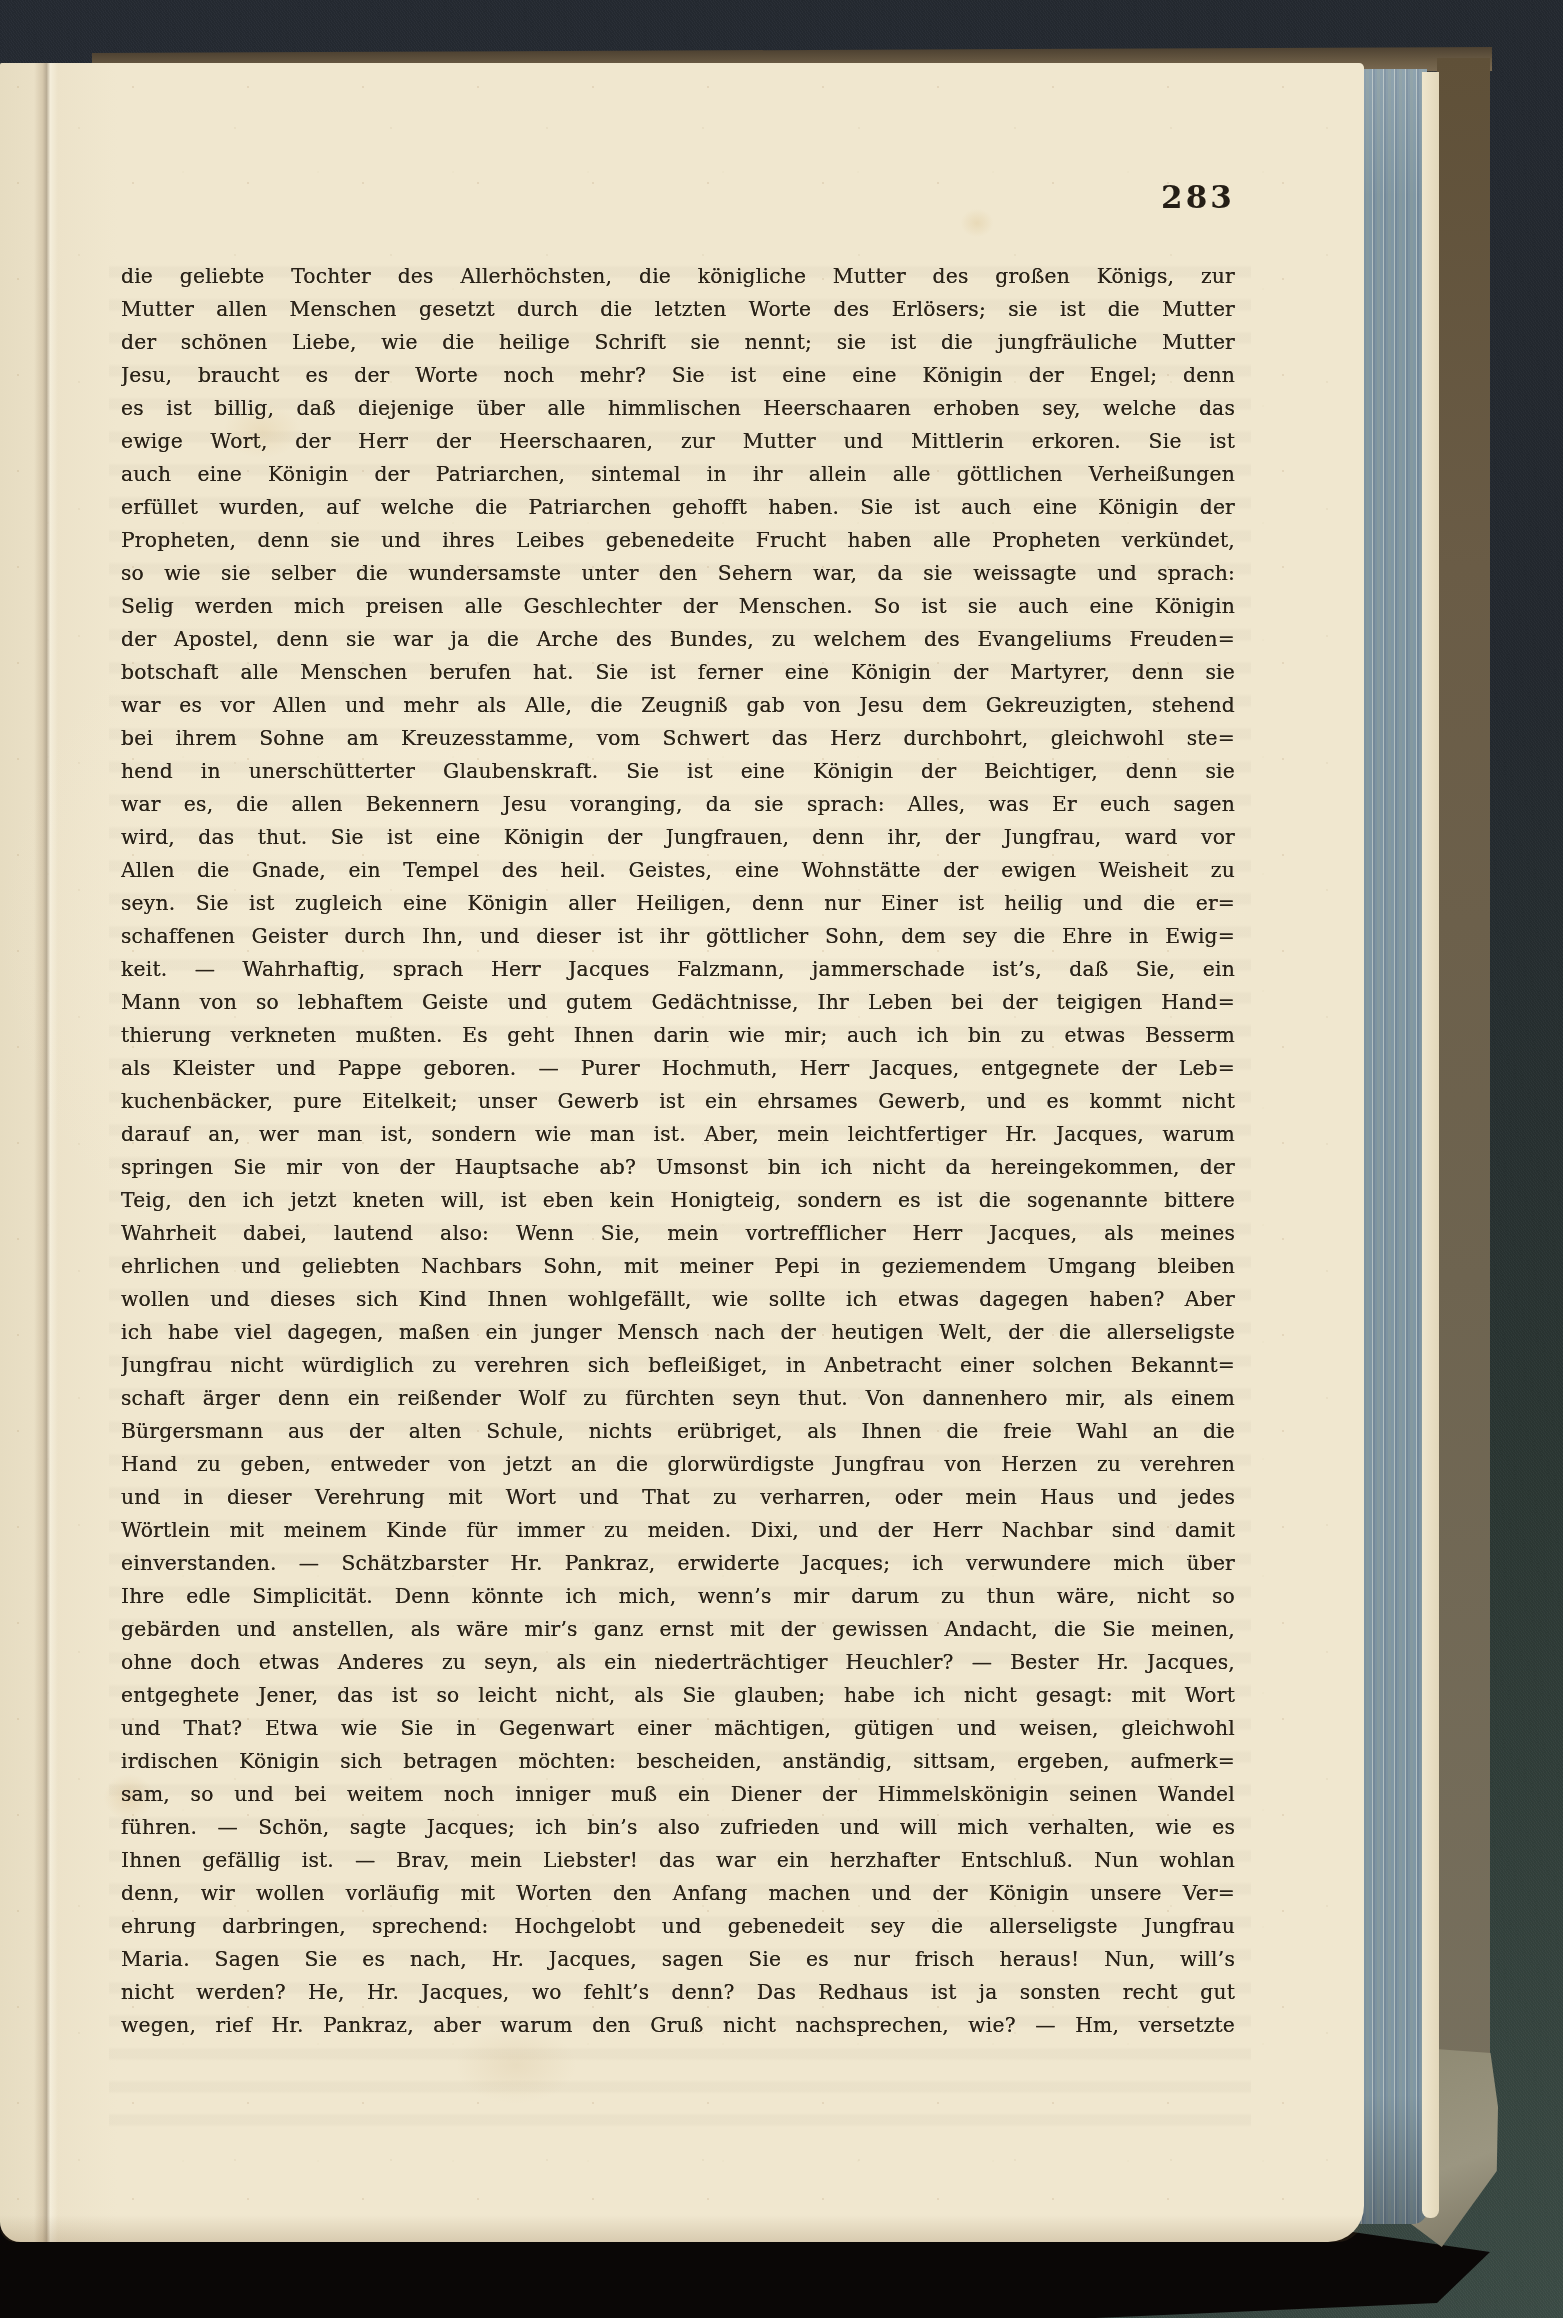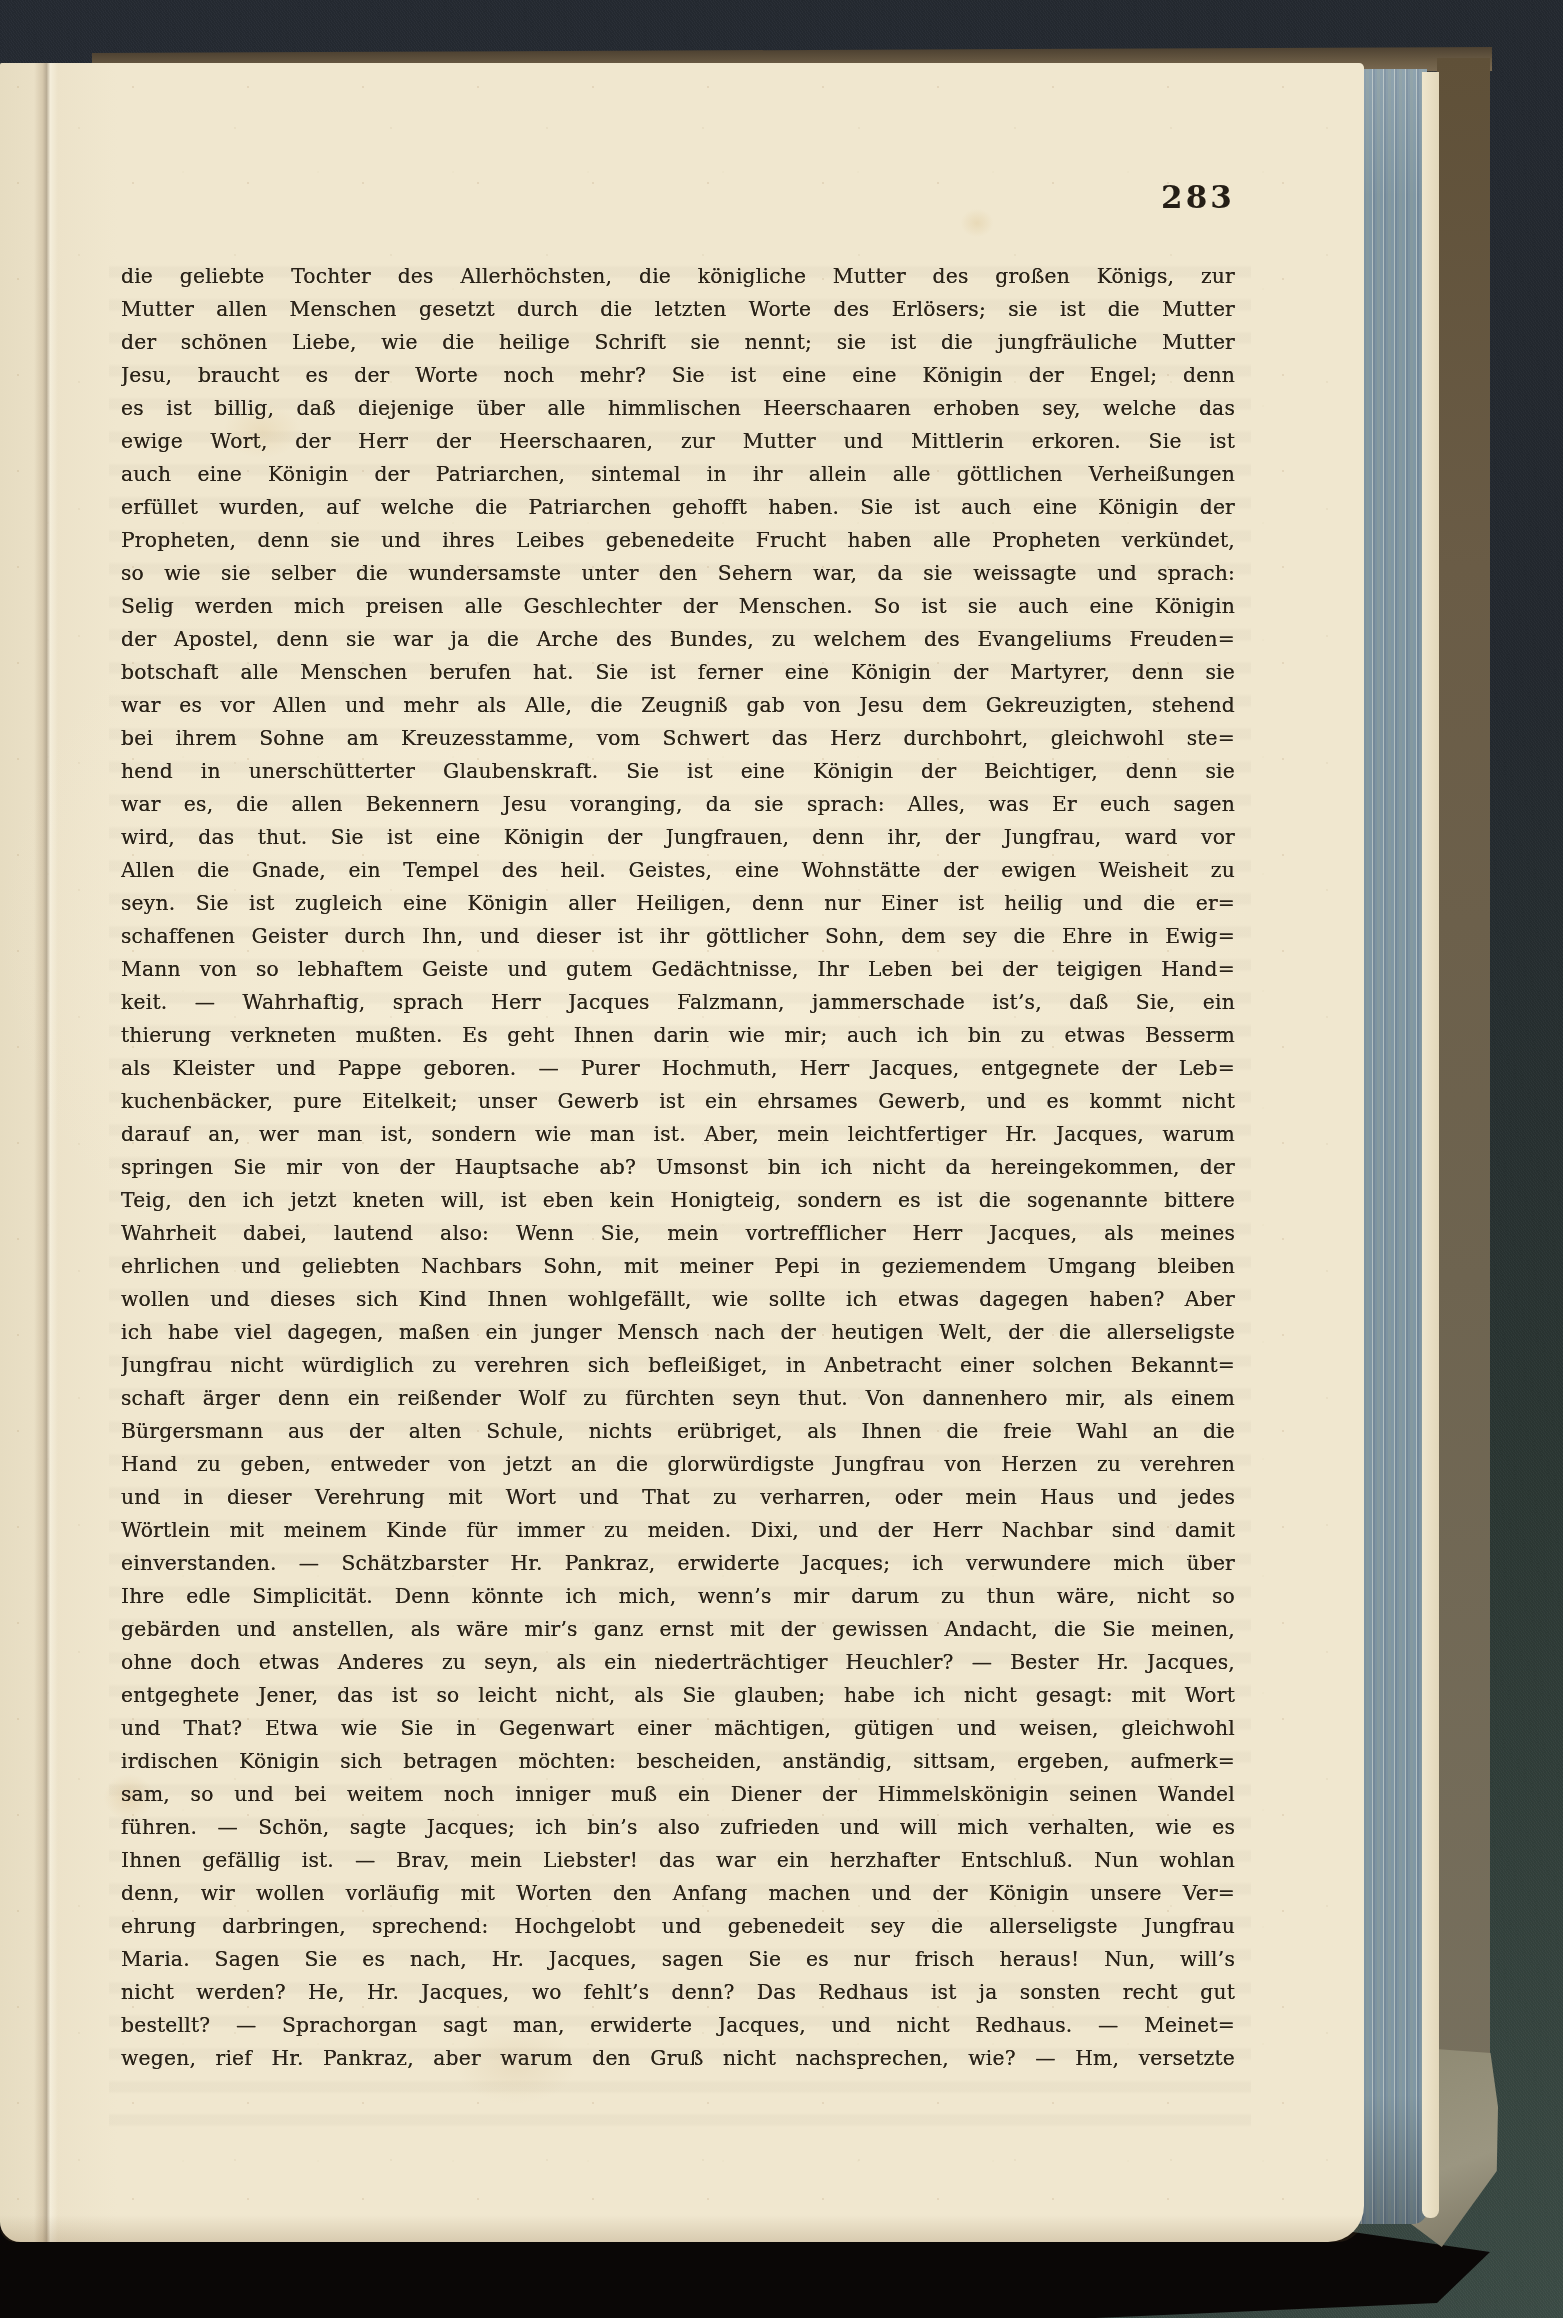--- a/index.html
+++ b/index.html
@@ -109,22 +109,22 @@
         <div class="line">der Apostel, denn sie war ja die Arche des Bundes, zu welchem des Evangeliums Freuden=</div>
         <div class="line">botschaft alle Menschen berufen hat. Sie ist ferner eine Königin der Martyrer, denn sie</div>
         <div class="line">war es vor Allen und mehr als Alle, die Zeugniß gab von Jesu dem Gekreuzigten, stehend</div>
         <div class="line">bei ihrem Sohne am Kreuzesstamme, vom Schwert das Herz durchbohrt, gleichwohl ste=</div>
         <div class="line">hend in unerschütterter Glaubenskraft. Sie ist eine Königin der Beichtiger, denn sie</div>
         <div class="line">war es, die allen Bekennern Jesu voranging, da sie sprach: Alles, was Er euch sagen</div>
         <div class="line">wird, das thut. Sie ist eine Königin der Jungfrauen, denn ihr, der Jungfrau, ward vor</div>
         <div class="line">Allen die Gnade, ein Tempel des heil. Geistes, eine Wohnstätte der ewigen Weisheit zu</div>
         <div class="line">seyn. Sie ist zugleich eine Königin aller Heiligen, denn nur Einer ist heilig und die er=</div>
         <div class="line">schaffenen Geister durch Ihn, und dieser ist ihr göttlicher Sohn, dem sey die Ehre in Ewig=</div>
+        <div class="line">keit. — Wahrhaftig, sprach Herr Jacques Falzmann, jammerschade ist’s, daß Sie, ein</div>
         <div class="line">Mann von so lebhaftem Geiste und gutem Gedächtnisse, Ihr Leben bei der teigigen Hand=</div>
-        <div class="line">keit. — Wahrhaftig, sprach Herr Jacques Falzmann, jammerschade ist’s, daß Sie, ein</div>
         <div class="line">thierung verkneten mußten. Es geht Ihnen darin wie mir; auch ich bin zu etwas Besserm</div>
         <div class="line">als Kleister und Pappe geboren. — Purer Hochmuth, Herr Jacques, entgegnete der Leb=</div>
         <div class="line">kuchenbäcker, pure Eitelkeit; unser Gewerb ist ein ehrsames Gewerb, und es kommt nicht</div>
         <div class="line">darauf an, wer man ist, sondern wie man ist. Aber, mein leichtfertiger Hr. Jacques, warum</div>
         <div class="line">springen Sie mir von der Hauptsache ab? Umsonst bin ich nicht da hereingekommen, der</div>
         <div class="line">Teig, den ich jetzt kneten will, ist eben kein Honigteig, sondern es ist die sogenannte bittere</div>
         <div class="line">Wahrheit dabei, lautend also: Wenn Sie, mein vortrefflicher Herr Jacques, als meines</div>
         <div class="line">ehrlichen und geliebten Nachbars Sohn, mit meiner Pepi in geziemendem Umgang bleiben</div>
         <div class="line">wollen und dieses sich Kind Ihnen wohlgefällt, wie sollte ich etwas dagegen haben? Aber</div>
         <div class="line">ich habe viel dagegen, maßen ein junger Mensch nach der heutigen Welt, der die allerseligste</div>
@@ -141,18 +141,17 @@
         <div class="line">entgeghete Jener, das ist so leicht nicht, als Sie glauben; habe ich nicht gesagt: mit Wort</div>
         <div class="line">und That? Etwa wie Sie in Gegenwart einer mächtigen, gütigen und weisen, gleichwohl</div>
         <div class="line">irdischen Königin sich betragen möchten: bescheiden, anständig, sittsam, ergeben, aufmerk=</div>
         <div class="line">sam, so und bei weitem noch inniger muß ein Diener der Himmelskönigin seinen Wandel</div>
         <div class="line">führen. — Schön, sagte Jacques; ich bin’s also zufrieden und will mich verhalten, wie es</div>
         <div class="line">Ihnen gefällig ist. — Brav, mein Liebster! das war ein herzhafter Entschluß. Nun wohlan</div>
         <div class="line">denn, wir wollen vorläufig mit Worten den Anfang machen und der Königin unsere Ver=</div>
         <div class="line">ehrung darbringen, sprechend: Hochgelobt und gebenedeit sey die allerseligste Jungfrau</div>
         <div class="line">Maria. Sagen Sie es nach, Hr. Jacques, sagen Sie es nur frisch heraus! Nun, will’s</div>
         <div class="line">nicht werden? He, Hr. Jacques, wo fehlt’s denn? Das Redhaus ist ja sonsten recht gut</div>
-        <div class="line">bestellt? — Sprachorgan sagt man, erwiderte Jacques, und nicht Redhaus. — Meinet=</div>
         <div class="line">wegen, rief Hr. Pankraz, aber warum den Gruß nicht nachsprechen, wie? — Hm, versetzte</div>
       </div>
   </div>
 </div>
 
 
 </body></html>

